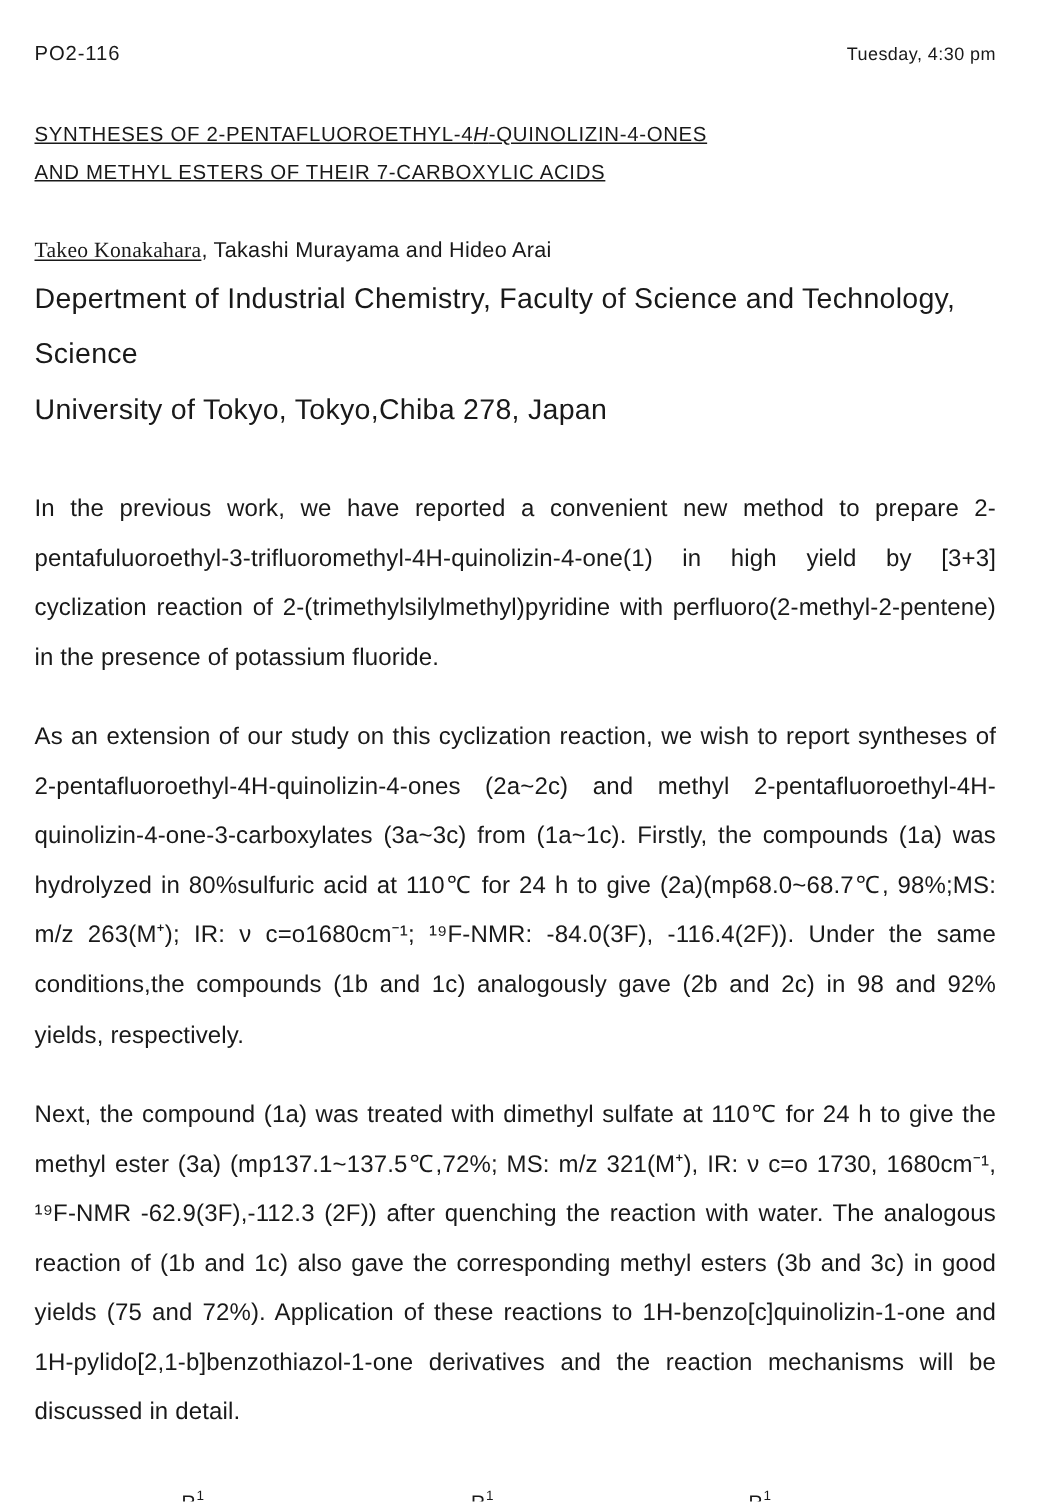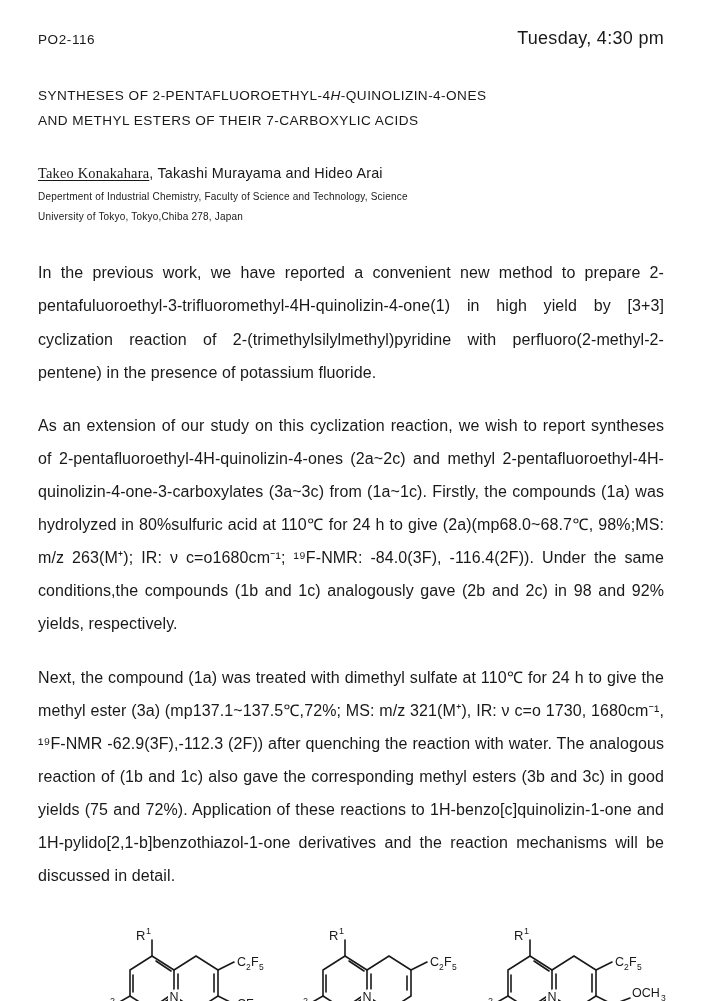--- a/index.html
+++ b/index.html
@@ -13,64 +13,65 @@
     font-family: "Liberation Sans", sans-serif;
     color: #1b1b1b;
     position: relative;
     overflow: hidden;
   }
   .page {
     position: relative;
     width: 704px;
     height: 1001px;
     box-sizing: border-box;
-    padding: 28px 40px 10px 38px;
+    padding: 28px 40px 10px 23px;
     filter: contrast(1.02);
   }
   .header-row {
     display: flex;
     justify-content: space-between;
     align-items: baseline;
     font-size: 13.5px;
     letter-spacing: 0.4px;
     margin-bottom: 34px;
   }
   .paper-code {
     font-size: 13.5px;
     letter-spacing: 0.6px;
   }
   .session-time {
-    font-size: 18px;
+    font-size: 12px;
     letter-spacing: 0.3px;
   }
   .title-block {
     font-size: 13.6px;
     letter-spacing: 0.45px;
     line-height: 1.85;
     margin-bottom: 26px;
   }
   .title-line {
     white-space: nowrap;
+    text-decoration: underline;
   }
   .italic-H {
     font-style: italic;
   }
   .authors {
     font-size: 14.4px;
     line-height: 1.95;
     letter-spacing: 0.2px;
     margin-bottom: 30px;
   }
   .author-underline {
     text-decoration: underline;
     text-underline-offset: 2px;
     font-family: Liberation Serif, serif;
   }
   .affil-line {
-    font-size: 10px;
+    font-size: 19px;
   }
   p.body-par {
     font-size: 16px;
     line-height: 2.07;
     letter-spacing: 0.1px;
     text-align: justify;
     text-justify: inter-word;
     margin: 0 0 20px 0;
   }
   p.body-par:last-of-type {

